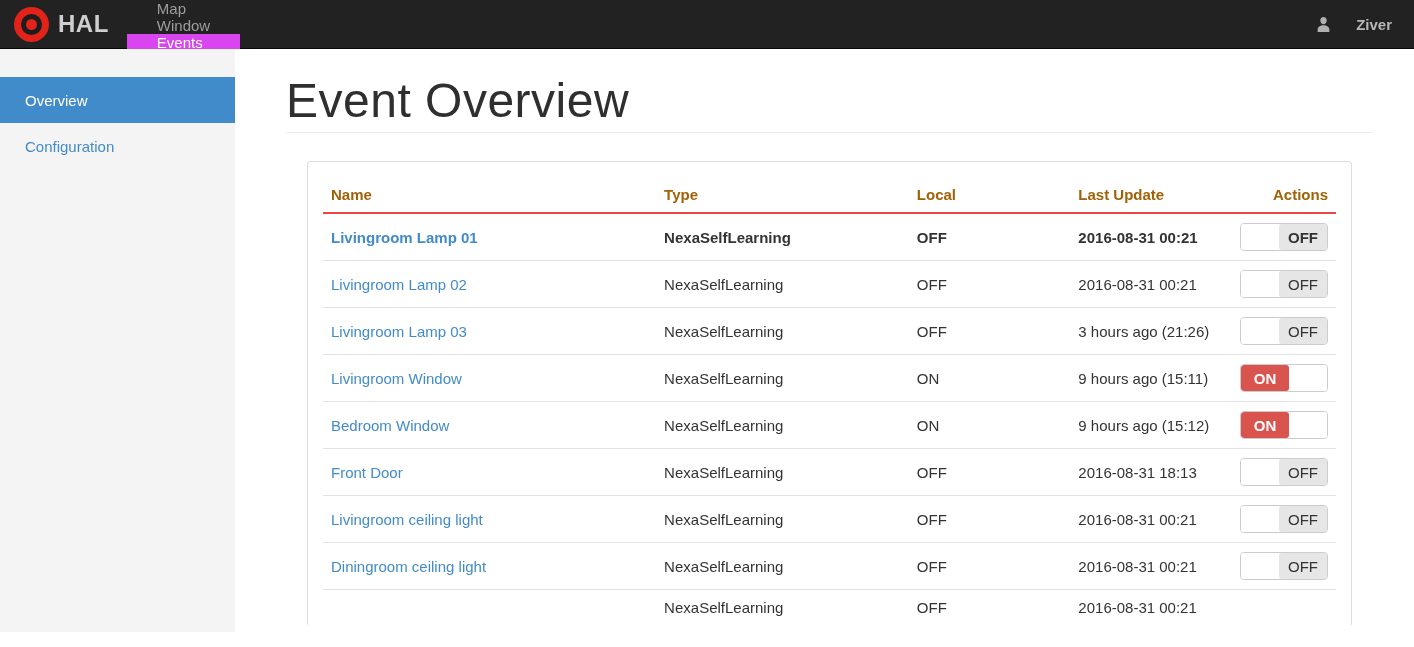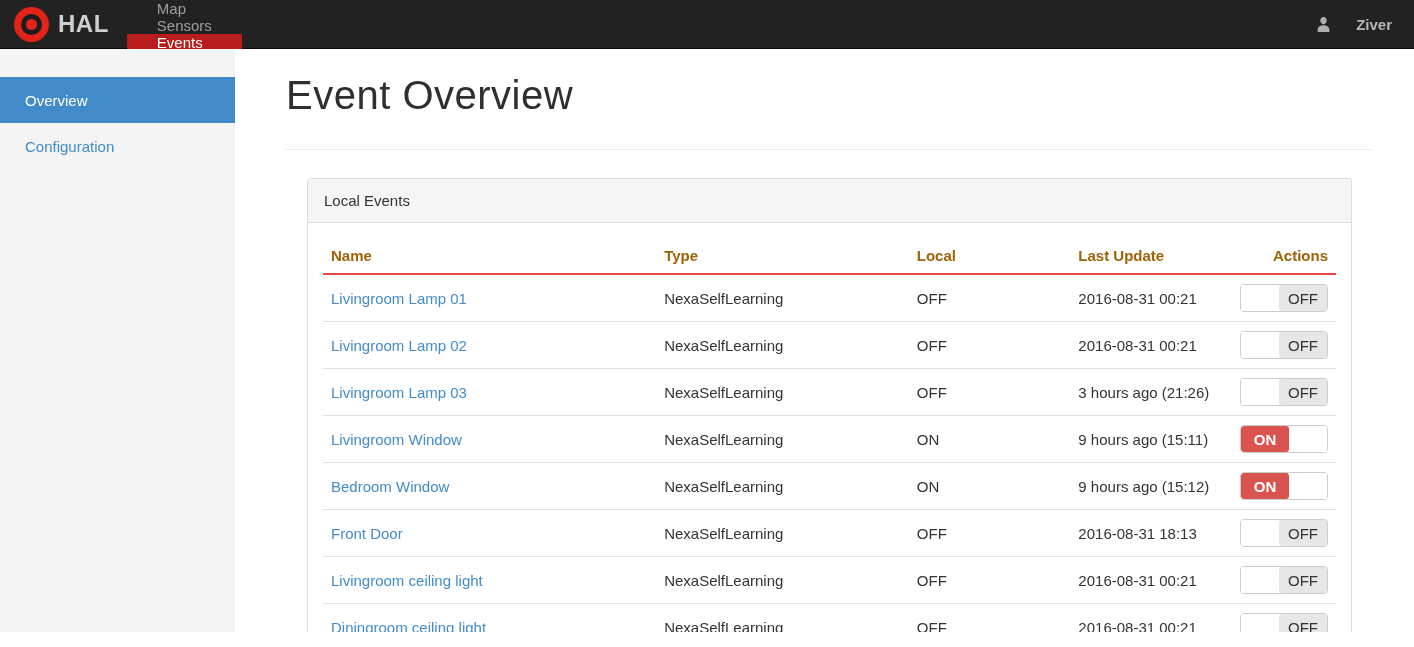--- a/index.html
+++ b/index.html
@@ -42,21 +42,21 @@
     color: #cfcfcf; font-size: 24px; font-weight: bold; letter-spacing: .5px;
   }
   .nav-items { display: flex; align-items: stretch; flex-direction: column; }
   .nav-item {
     display: flex; align-items: center;
     padding: 0 30px;
     font-size: 15px;
     color: #9d9d9d;
     cursor: pointer;
   }
-  .nav-item.active { background: #b91c1c; color: #ffffff; }
+  .nav-item.active { background: #d946ef; color: #ffffff; }
   .navbar-right {
     margin-left: auto;
     display: flex; align-items: center;
     padding-right: 22px;
     gap: 24px;
   }
   .user-icon { width: 17px; height: 17px; display: inline-block; }
   .user-name { color: #b7b7b7; font-size: 15px; font-weight: bold; }
 
   
@@ -77,23 +77,23 @@
   .side-item.active { background: #428bca; color: #ffffff; }
 
   .content {
     flex: 1;
     padding: 0 42px 0 51px;
     background: #fff;
     overflow: hidden;
   }
   .page-header {
     margin-top: 24px;
-    padding-bottom: 31px;
+    padding-bottom: 4px;
     border-bottom: 1px solid #ececec;
-    font-size: 40px;
+    font-size: 48px;
     font-weight: 400;
     color: #2f2f2f;
     letter-spacing: .5px;
   }
 
   
   .panel {
     margin: 28px 20px 0 21px;
     border: 1px solid #ddd;
     border-radius: 4px 4px 0 0;
@@ -118,21 +118,21 @@
     padding: 9px 8px;
     border-bottom: 2px solid #ef4444;
   }
   table.events th.col-actions { text-align: right; }
   table.events td {
     padding: 9px 8px;
     border-top: 1px solid #e3e3e3;
     color: #333;
     vertical-align: middle;
   }
-  table.events tr:first-child td { border-top: none; }
+  table.events tr:first-child td { border-top: none; font-weight: bold; }
   td.cell-actions { text-align: right; }
   a.event-link { color: #428bca; text-decoration: none; cursor: pointer; }
 
   .col-name { width: 33%; }
   .col-type { width: 25%; }
   .col-data { width: 16%; }
   .col-update { width: 16%; }
   .col-actions { width: 10%; }
 
   
@@ -162,21 +162,21 @@
 <div class="navbar">
   <div class="brand">
     <div class="logo-icon"></div>
     <span class="brand-text">HAL</span>
   </div>
   <div class="nav-items">
     <div class="nav-item">
       <span>Map</span>
     </div>
     <div class="nav-item">
-      <span>Sensors</span>
+      <span>Window</span>
     </div>
     <div class="nav-item active">
       <span>Events</span>
     </div>
   </div>
   <div class="navbar-right">
     <span class="user-icon">
       <svg viewBox="0 0 16 16" width="17" height="17">
         <path fill="#b0b0b0" d="M8 1c1.8 0 3 1.4 3 3.3S9.8 7.8 8 7.8 5 6.2 5 4.3 6.2 1 8 1zm0 7.6c3 0 5.5 1.7 5.5 3.8V15h-11v-2.6c0-2.1 2.5-3.8 5.5-3.8z"></path>
       </svg>
@@ -192,21 +192,20 @@
     </div>
     <div class="side-item">
       <span>Configuration</span>
     </div>
   </div>
 
   <div class="content">
     <h1 class="page-header">Event Overview</h1>
 
     <div class="panel">
-      <div class="panel-heading">Local Events</div>
       <div class="panel-body">
         <table class="events">
           <thead>
             <tr>
               <th class="col-name">Name</th>
               <th class="col-type">Type</th>
               <th class="col-data">Local</th>
               <th class="col-update">Last Update</th>
               <th class="col-actions">Actions</th>
             </tr>

